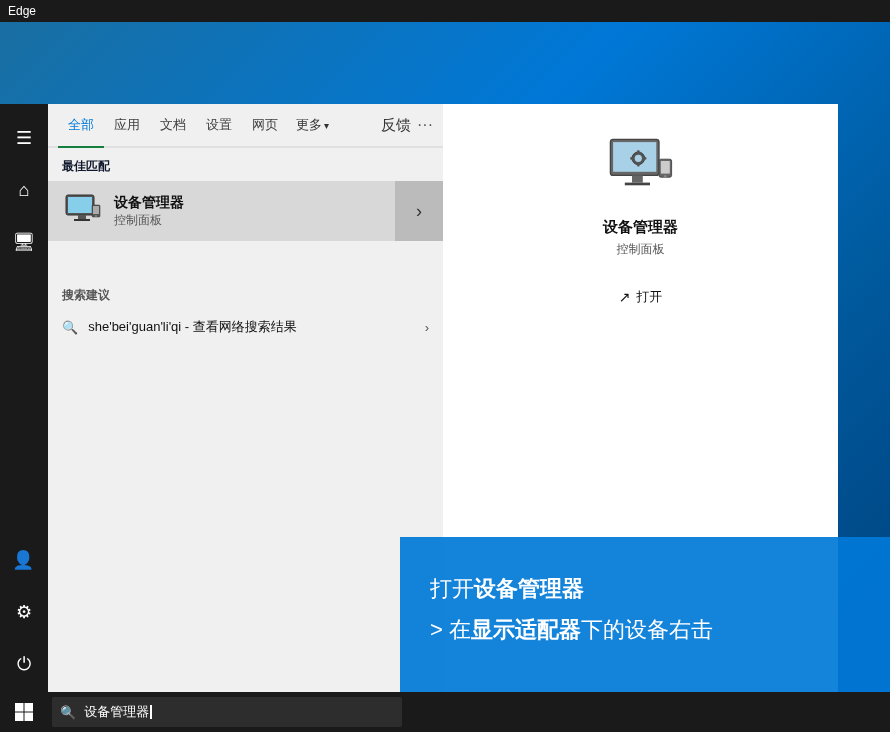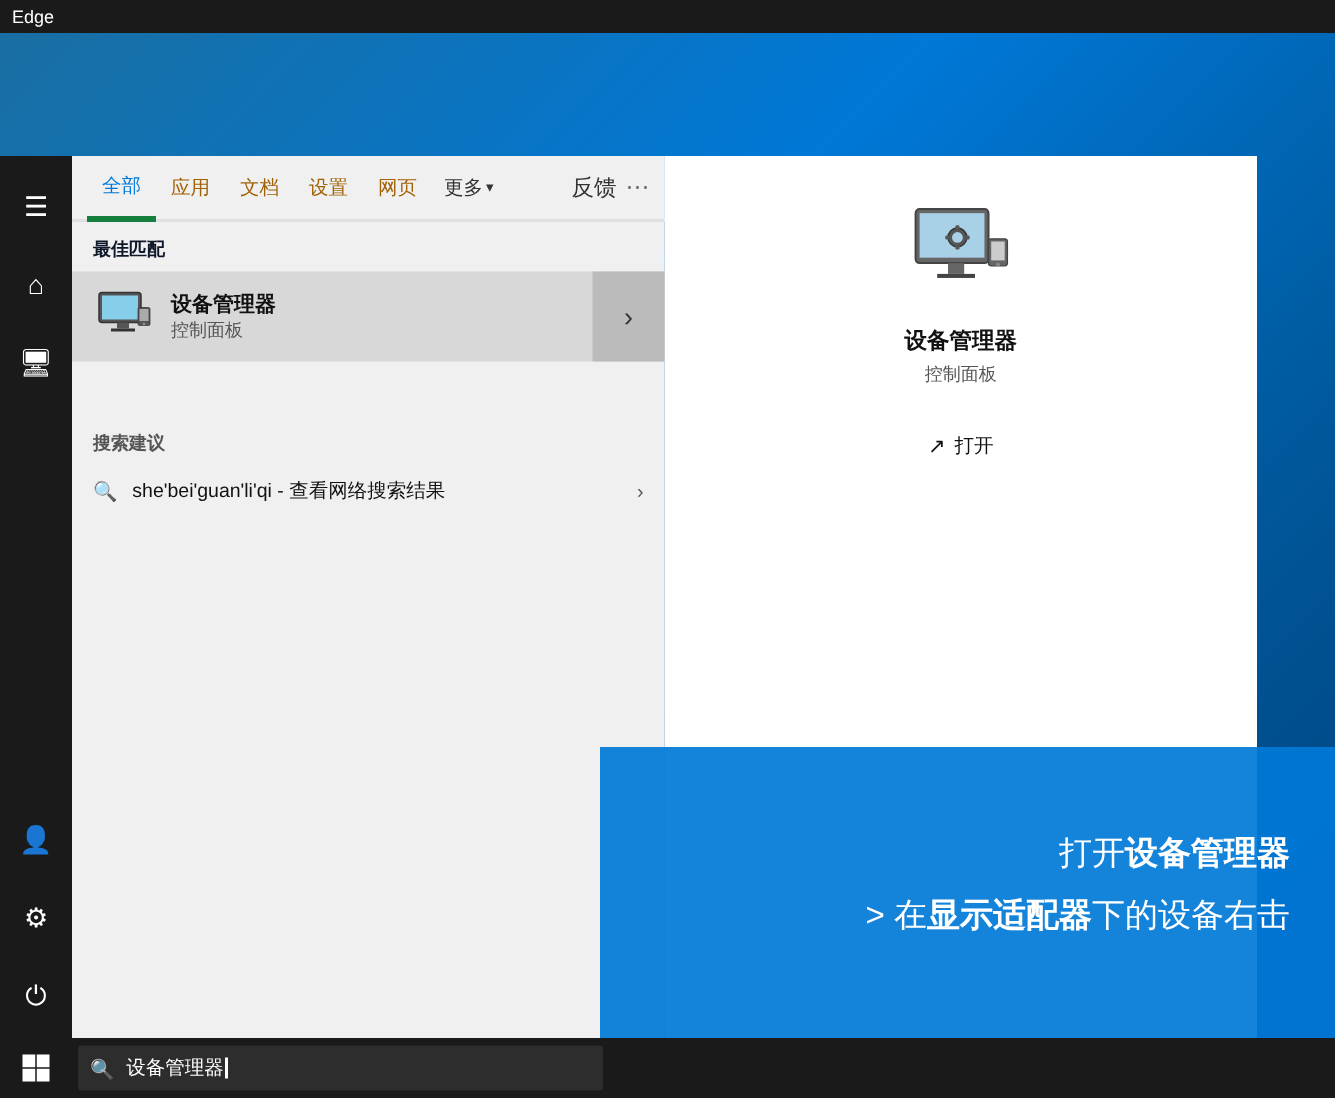--- a/index.html
+++ b/index.html
@@ -125,30 +125,30 @@
       padding: 0 10px;
       background: #f0f0f0;
       height: 44px;
       border-bottom: 2px solid #e0e0e0;
     }
 
     .tab-item {
       padding: 8px 10px;
       font-size: 13px;
       cursor: pointer;
-      color: #a16207;
+      color: #404040;
       position: relative;
       height: 44px;
       display: flex;
       align-items: center;
     }
 
     .tab-item.active {
       color: #0078d7;
-      border-bottom: 4px solid #15803d;
+      border-bottom: 2px solid #15803d;
       margin-bottom: -2px;
     }
 
     .tab-more {
       display: flex;
       align-items: center;
       padding: 8px 8px;
       font-size: 13px;
       cursor: pointer;
       color: #333;
@@ -301,28 +301,27 @@
       cursor: pointer;
       margin-top: 10px;
     }
 
     
     .annotation-overlay {
       position: absolute;
       right: 0;
       bottom: 40px;
       width: 490px;
-      height: 194px;
+      height: 155px;
       background: rgba(0, 120, 215, 0.92);
       z-index: 300;
       display: flex;
       flex-direction: column;
       justify-content: center;
       padding: 24px 30px;
-      text-align: right;
     }
 
     .annotation-line {
       font-size: 22px;
       color: #fff;
       margin-bottom: 10px;
       line-height: 1.4;
     }
 
     .annotation-bold {

